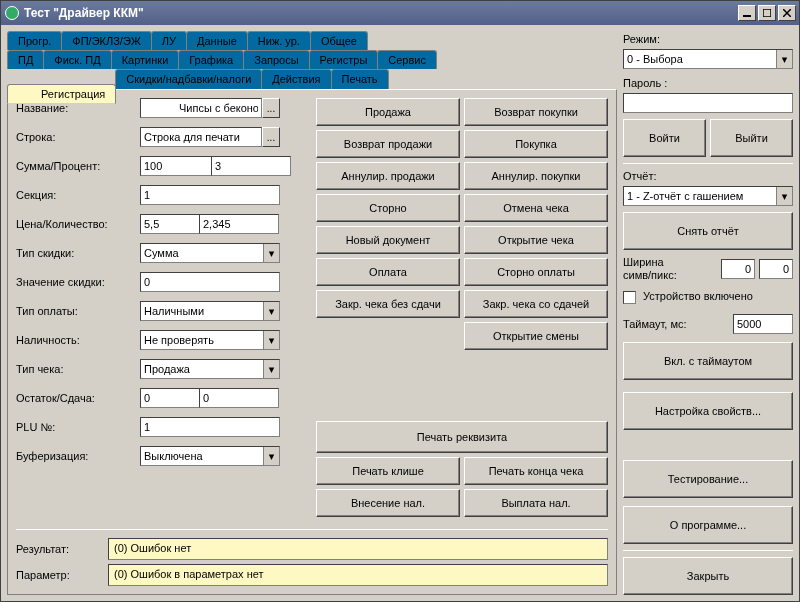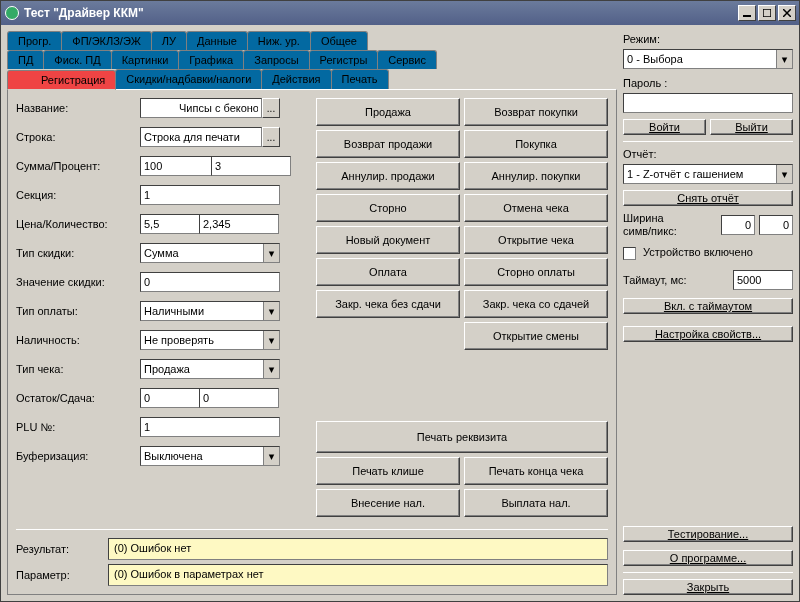--- a/index.html
+++ b/index.html
@@ -47,23 +47,23 @@
   background:#0369a1;
   border:1px solid #808080;
   border-bottom:none;
   border-top-left-radius:3px; border-top-right-radius:3px;
   padding:3px 10px;
   margin-right:-1px;
   cursor:pointer;
   white-space:nowrap;
 }
 .tab.active {
-  background:#ef4444;
+  background:#fef9c3;
   border-bottom:1px solid #d4d0c8;
-  position:relative; top:1px;
+  position:relative; top:15px;
   z-index:2;
   padding-left:33px;
 }
 .tabpanel {
   border:1px solid #808080;
   border-top:1px solid #fff;
   flex:1;
   padding:8px;
   display:flex; flex-direction:column;
   background:#d4d0c8;
@@ -111,21 +111,21 @@
 .bottom-status .row { display:flex; align-items:center; gap:6px; }
 .bottom-status .lbl2 { width:86px; }
 .bottom-status .val {
   flex:1; background:#fef9c3;
   border:1px solid #808080; border-top-color:#404040; border-left-color:#404040;
   padding:3px 5px; height:22px;
 }
 .divider { height:1px; background:#808080; border-bottom:1px solid #fff; margin:4px 0;}
 .checkbox { width:13px; height:13px; background:#fff; border:1px solid #808080; border-top-color:#404040; border-left-color:#404040; display:inline-block; margin-right:4px; vertical-align:middle;}
 .rlbl { margin-bottom:2px;}
-.right .btn { height:16px; display:flex; align-items:center; justify-content:center;text-decoration:underline;}
+.right .btn { height:38px; display:flex; align-items:center; justify-content:center;}
 .right .row2 { display:flex; gap:4px; }
 .right .row2 .btn { flex:1; }
 .right .inp { width:100%; }
 .right .sel { width:100%; }
 svg { display:block;}
 .buttons-grid { display:flex; gap:4px; flex:1;}
 </style>
 </head>
 <body>
 

